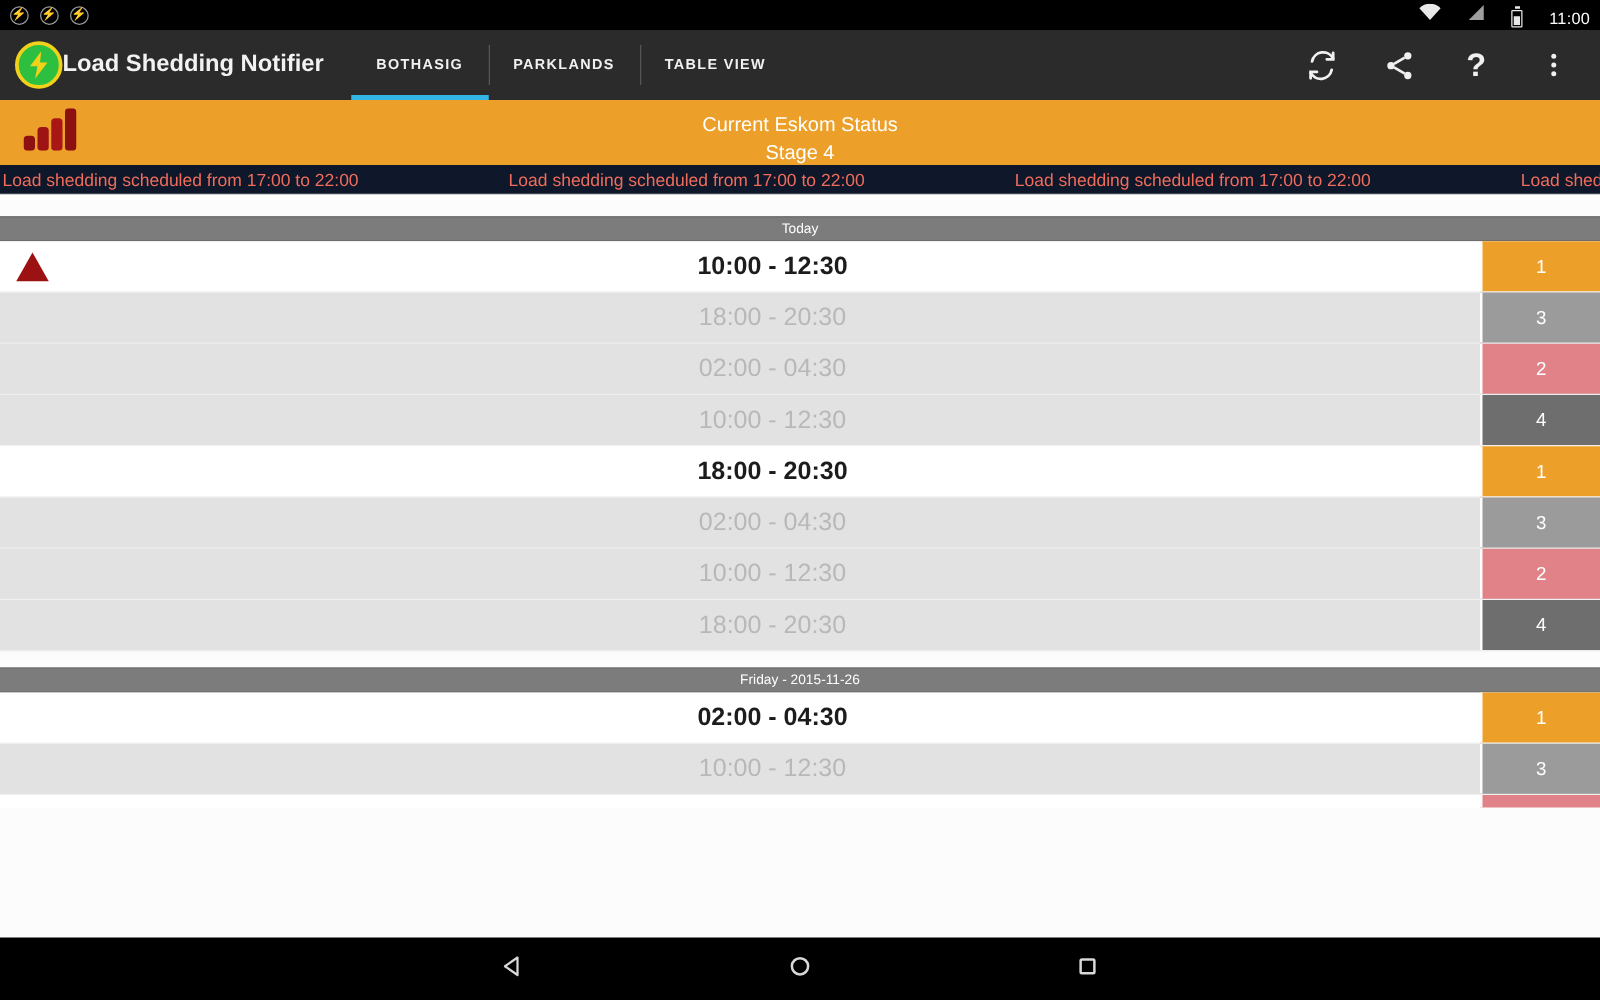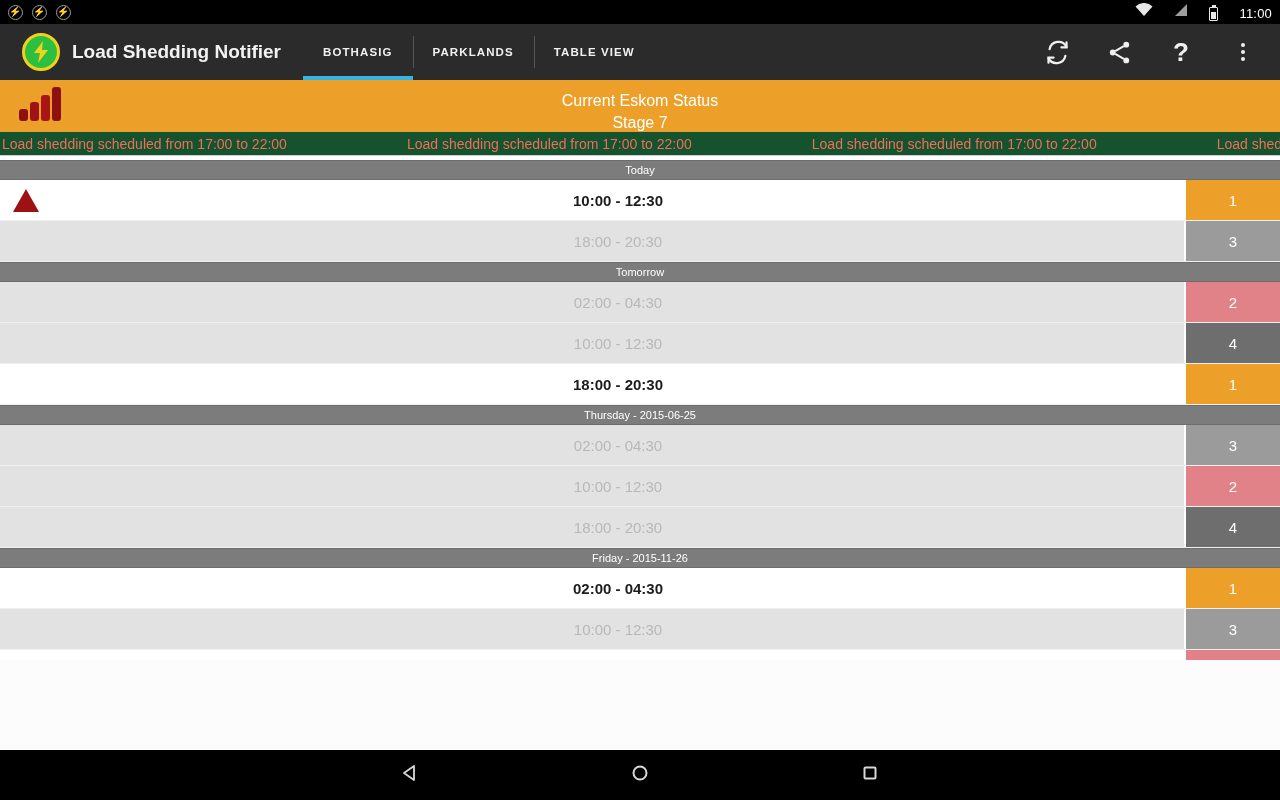--- a/index.html
+++ b/index.html
@@ -35,21 +35,21 @@
   .sb-battery::after {
     content:""; position:absolute; left:1px; right:1px; bottom:1px; top:4px;
     background:#e8e8e8;
   }
 
   
   .appbar {
     height: 56px; background: #2b2b2b; display: flex; align-items: stretch;
     position: relative;
   }
-  .brand { display: flex; align-items: center; padding-left: 22px; gap: 12px; }
+  .brand { display: flex; align-items: center; padding-left: 12px; }
   .logo {
     width: 38px; height: 38px; border-radius: 50%;
     background: #2dbf3f; border: 3px solid #f2d11a;
     display: flex; align-items: center; justify-content: center;
   }
   .app-title { color: #f2f2f2; font-size: 19px; font-weight: bold; white-space: nowrap; }
 
   .tabs { display: flex; align-items: stretch; margin-left: 22px; }
   .tab {
     position: relative; display: flex; align-items: center; justify-content: center;
@@ -79,43 +79,43 @@
     height: 52px; background: #eda029; display: flex; align-items: center;
     position: relative; color: #ffffff;
   }
   .banner-icon { position: absolute; left: 18px; top: 50%; transform: translateY(-50%); }
   .banner-text { width: 100%; text-align: center; line-height: 1.35; margin-top: 12px; }
   .banner-text .l1 { font-size: 16px; }
   .banner-text .l2 { font-size: 16px; }
 
   
   .marquee {
-    height: 24px; background: #14532d; border-bottom: 1px solid #cfcfcf;
+    height: 24px; background: #0f172a; border-bottom: 1px solid #cfcfcf;
     overflow: hidden; position: relative; display: flex; align-items: center;
   }
   .marquee-track { display: flex; white-space: nowrap; gap: 0; margin-left: -58px; }
   .marquee-track span {
     color: #ef6d5a; font-size: 14px; padding: 0 60px; white-space: nowrap;
   }
 
   
   .list { position: absolute; top: 160px; left: 0; right: 0; bottom: 50px; background: #fcfcfc; overflow: hidden; }
   .group-head {
     height: 20px; background: #7c7c7c; color: #ffffff; font-size: 11px;
     display: flex; align-items: center; justify-content: center;
-    border-top: 1px solid #6d6d6d; border-bottom: 1px solid #6d6d6d;
+    border-top: 1px solid #6d6d6d; border-bottom: 1px solid #6d6d6d; margin-top: 13px;
   }
   .row {
     height: 41px; display: flex; align-items: stretch; position: relative;
     border-bottom: 1px solid #f0f0f0;
   }
   .row.white { background: #ffffff; }
   .row.grey  { background: #e2e2e2; }
   .row-warn { width: 52px; display: flex; align-items: center; justify-content: center; }
-  .row-time { flex: 1; display: flex; align-items: center; justify-content: center; font-size: 15px; }
+  .row-time { flex: 1; display: flex; align-items: center; justify-content: center; font-size: 20px; }
   .row.white .row-time { color: #1c1c1c; font-weight: bold; }
   .row.grey  .row-time { color: #b8b8b8; }
   .row-stage {
     width: 96px; display: flex; align-items: center; justify-content: center;
     color: #ffffff; font-size: 15px; border-left: 2px solid #fdfdfd;
   }
   .stage-1 { background: #eda029; }
   .stage-2 { background: #e08288; }
   .stage-3 { background: #9b9b9b; }
   .stage-4 { background: #6e6e6e; }
@@ -216,21 +216,21 @@
     <span class="banner-icon">
       <svg width="46" height="34" viewBox="0 0 46 34">
         <rect x="1" y="22" width="9" height="12" rx="3" fill="#8e1111"></rect>
         <rect x="12" y="15" width="9" height="19" rx="3" fill="#9e1414"></rect>
         <rect x="23" y="8" width="9" height="26" rx="3" fill="#a81616"></rect>
         <rect x="34" y="0" width="9" height="34" rx="3" fill="#8e1111"></rect>
       </svg>
     </span>
     <div class="banner-text">
       <div class="l1">Current Eskom Status</div>
-      <div class="l2">Stage 7</div>
+      <div class="l2">Stage 4</div>
     </div>
   </div>
 
   <div class="marquee">
     <div class="marquee-track">
       <span>Load shedding scheduled from 17:00 to 22:00</span>
       <span>Load shedding scheduled from 17:00 to 22:00</span>
       <span>Load shedding scheduled from 17:00 to 22:00</span>
       <span>Load shedding scheduled from 17:00 to 22:00</span>
     </div>
@@ -245,37 +245,35 @@
           </svg>
         </div>
         <div class="row-time">10:00 - 12:30</div>
         <div class="row-stage stage-1" style="background: rgb(237, 160, 41);">1</div>
       </div>
       <div class="row grey">
         <div class="row-warn"></div>
         <div class="row-time">18:00 - 20:30</div>
         <div class="row-stage stage-3" style="background: rgb(155, 155, 155);">3</div>
       </div>
-      <div class="group-head">Tomorrow</div>
       <div class="row grey">
         <div class="row-warn"></div>
         <div class="row-time">02:00 - 04:30</div>
         <div class="row-stage stage-2" style="background: rgb(224, 130, 136);">2</div>
       </div>
       <div class="row grey">
         <div class="row-warn"></div>
         <div class="row-time">10:00 - 12:30</div>
         <div class="row-stage stage-4" style="background: rgb(110, 110, 110);">4</div>
       </div>
       <div class="row white">
         <div class="row-warn"></div>
         <div class="row-time">18:00 - 20:30</div>
         <div class="row-stage stage-1" style="background: rgb(237, 160, 41);">1</div>
       </div>
-      <div class="group-head">Thursday - 2015-06-25</div>
       <div class="row grey">
         <div class="row-warn"></div>
         <div class="row-time">02:00 - 04:30</div>
         <div class="row-stage stage-3" style="background: rgb(155, 155, 155);">3</div>
       </div>
       <div class="row grey">
         <div class="row-warn"></div>
         <div class="row-time">10:00 - 12:30</div>
         <div class="row-stage stage-2" style="background: rgb(224, 130, 136);">2</div>
       </div>

